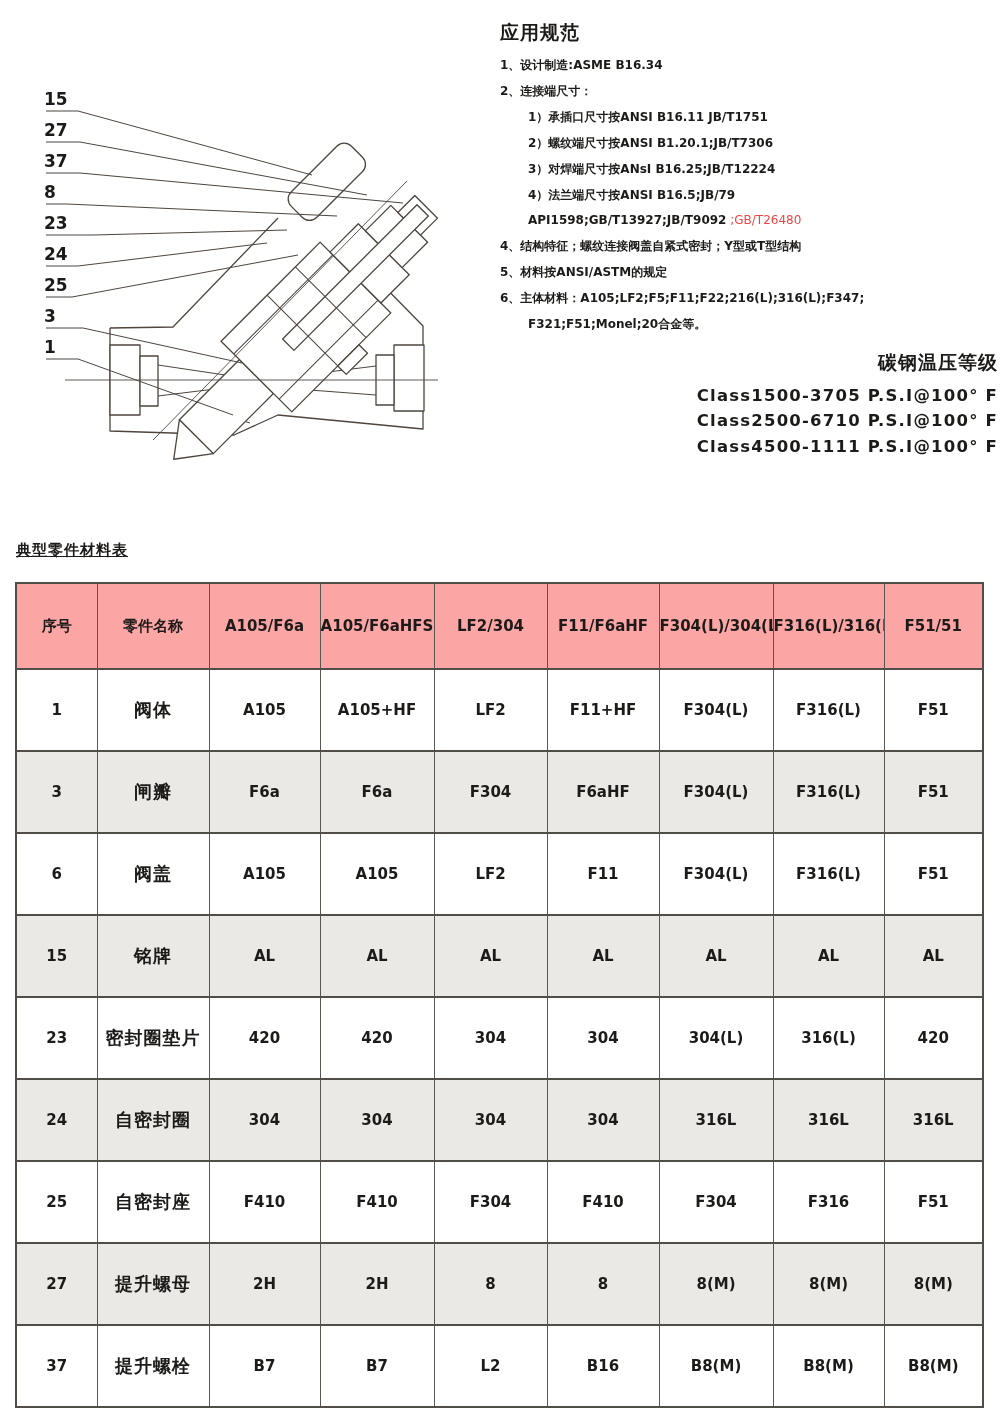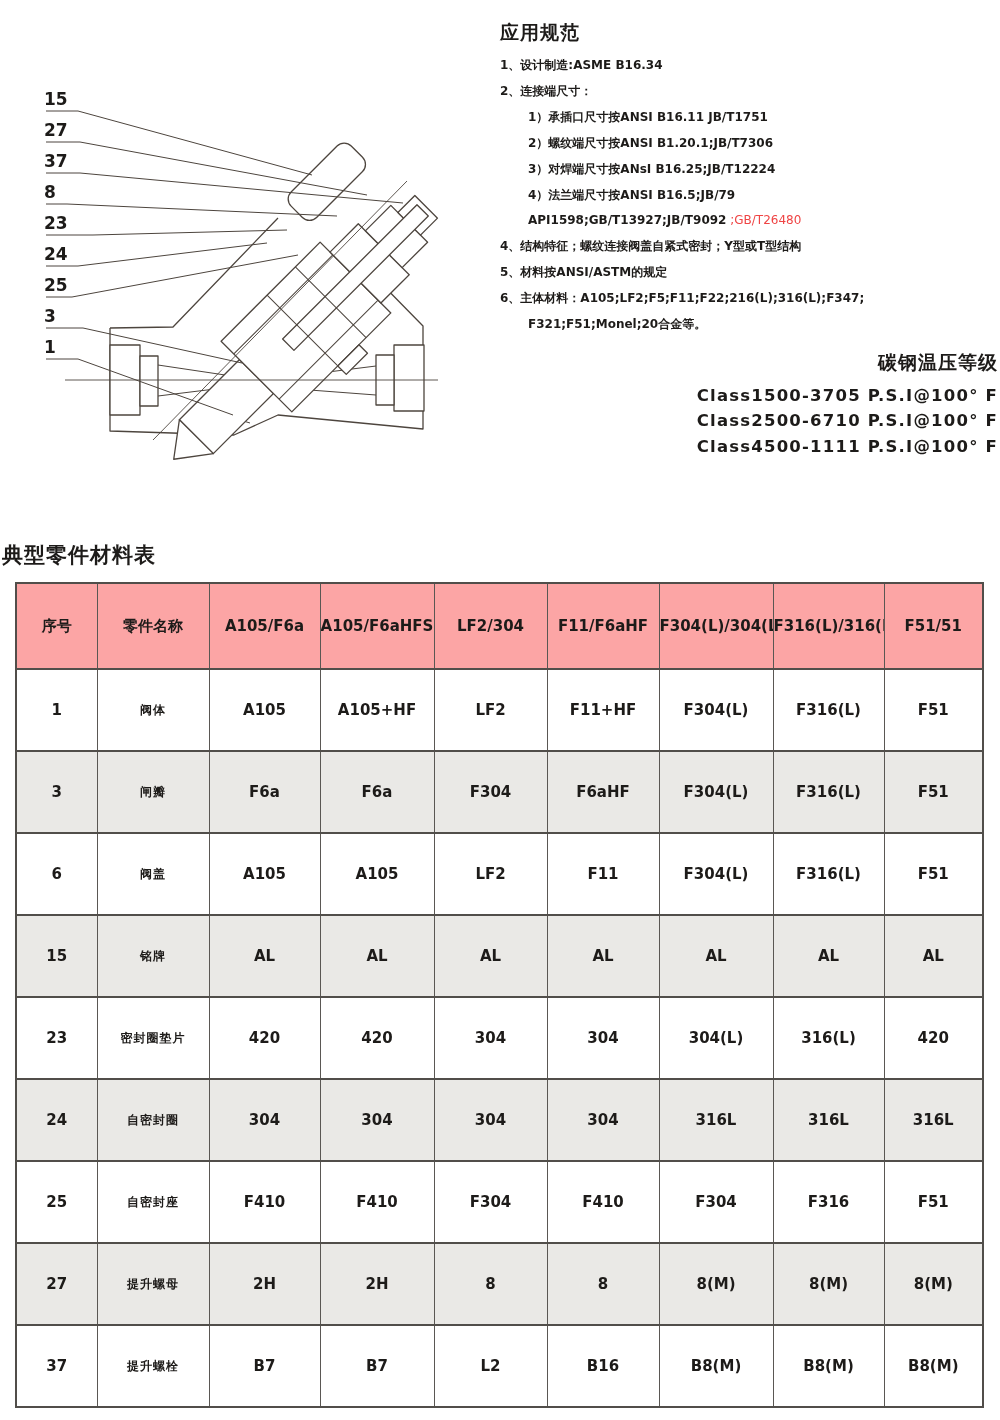--- a/index.html
+++ b/index.html
@@ -14,33 +14,33 @@
   .spec{position:absolute;left:500px;top:20px;width:498px;}
   .blk-title{font-size:19px;font-weight:bold;letter-spacing:1px;margin:0 0 7px 0;}
   .spec-line{font-weight:bold;font-size:12px;line-height:25.9px;white-space:nowrap;}
   .ind1{padding-left:28px;}
   .thin{font-weight:normal;color:#ef4444;}
 
   .pressure{margin-top:12px;text-align:right;}
   .press-line{font-weight:bold;font-size:16.5px;line-height:25.4px;letter-spacing:1.2px;white-space:nowrap;}
 
   
-  .tbl-title{position:absolute;left:2px;top:541px;font-size:21px;font-weight:bold;letter-spacing:1px;}
+  .tbl-title{position:absolute;left:16px;top:541px;font-size:15px;font-weight:bold;letter-spacing:1px;text-decoration:underline;}
   table.materials{position:absolute;left:15px;top:582px;width:967px;border-collapse:collapse;
                   table-layout:fixed;border:2.5px solid #514e4a;}
   .materials th,.materials td{
       border-left:1.3px solid #5a5753;border-right:1.3px solid #5a5753;
       border-top:2.2px solid #514e4a;border-bottom:2.2px solid #514e4a;
       text-align:center;vertical-align:middle;
       font-size:15px;font-weight:bold;padding:0;overflow:hidden;}
   .materials thead tr{height:86px;}
   .materials tbody tr{height:82px;}
   .materials thead th{background:#fca5a5;}
   .materials tbody tr.alt{background:#eae9e6;}
-  .materials td.pn{font-size:12px;letter-spacing:1px;}
+  .materials td.pn{font-size:18px;letter-spacing:1px;}
 </style>
 </head>
 <body>
 
 <div class="page">
 
   <svg class="drawing" width="460" height="412" viewBox="0 0 460 412">
 
     <g stroke="#4d453e" fill="none" stroke-width="1.3" stroke-linejoin="round">
       <path d="M90,250 L153,249 L258,140"></path>

